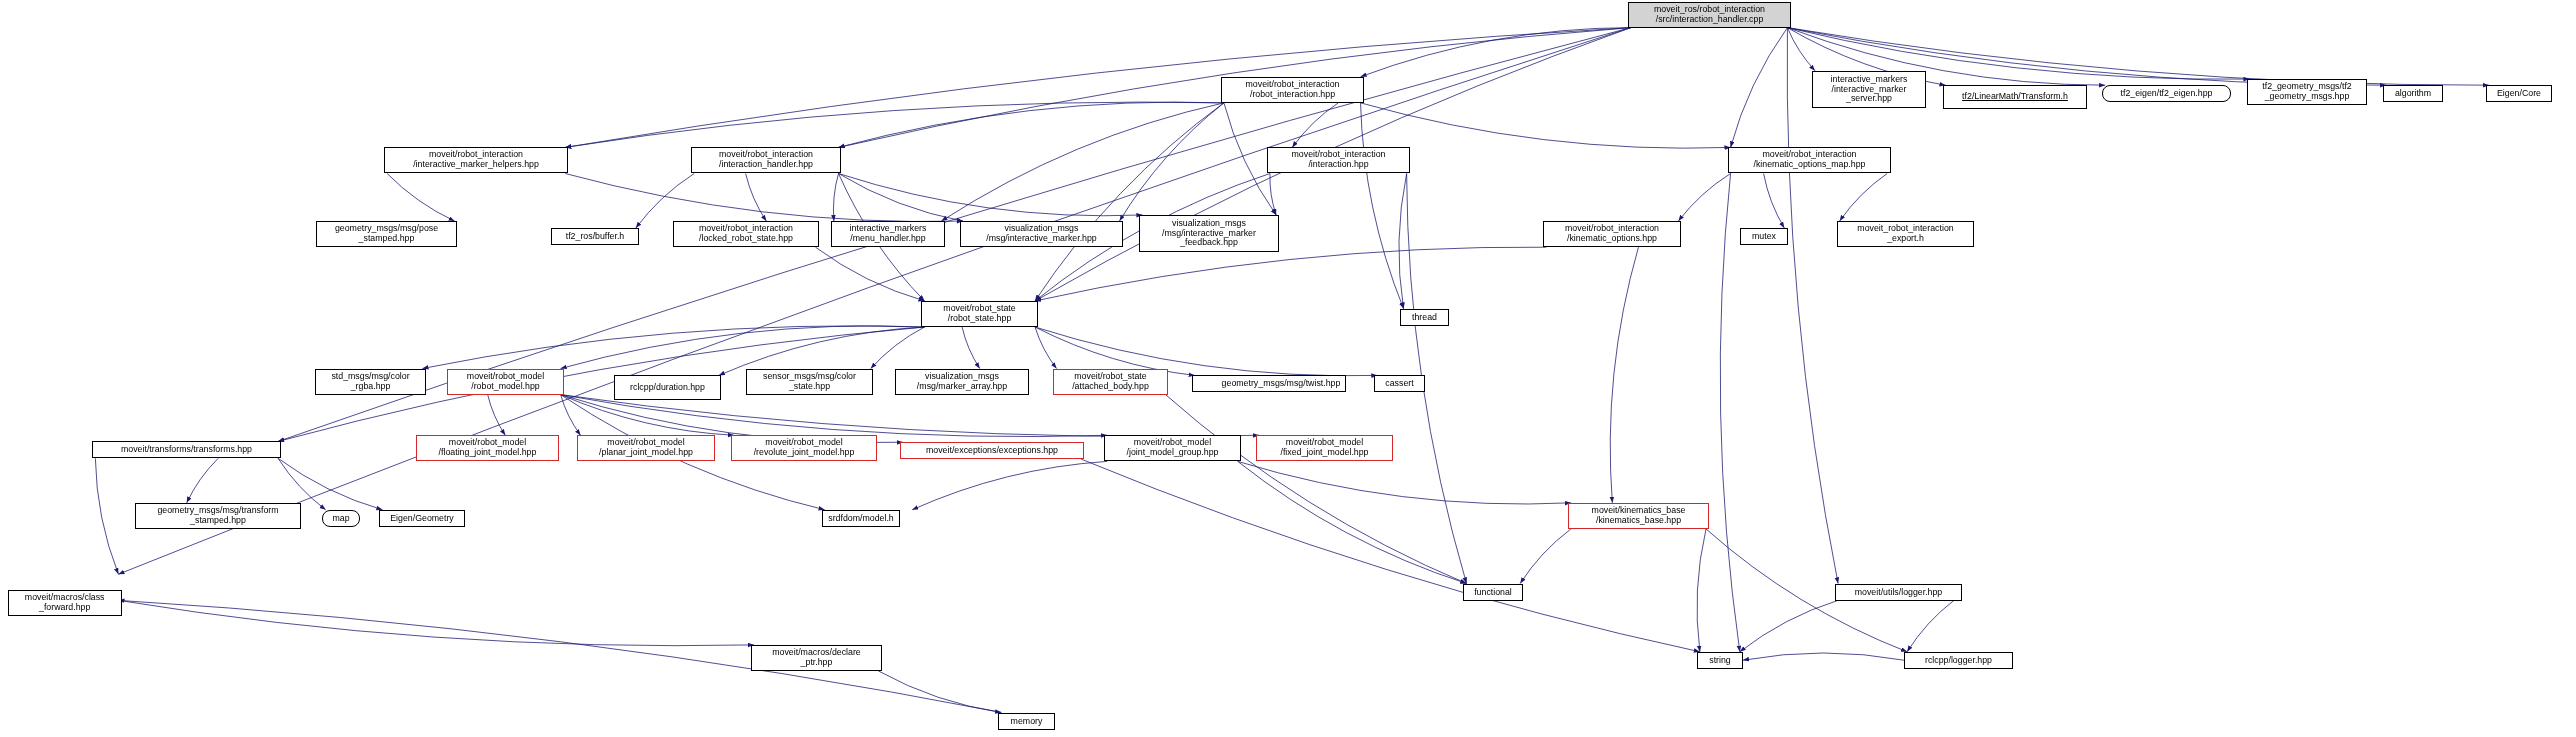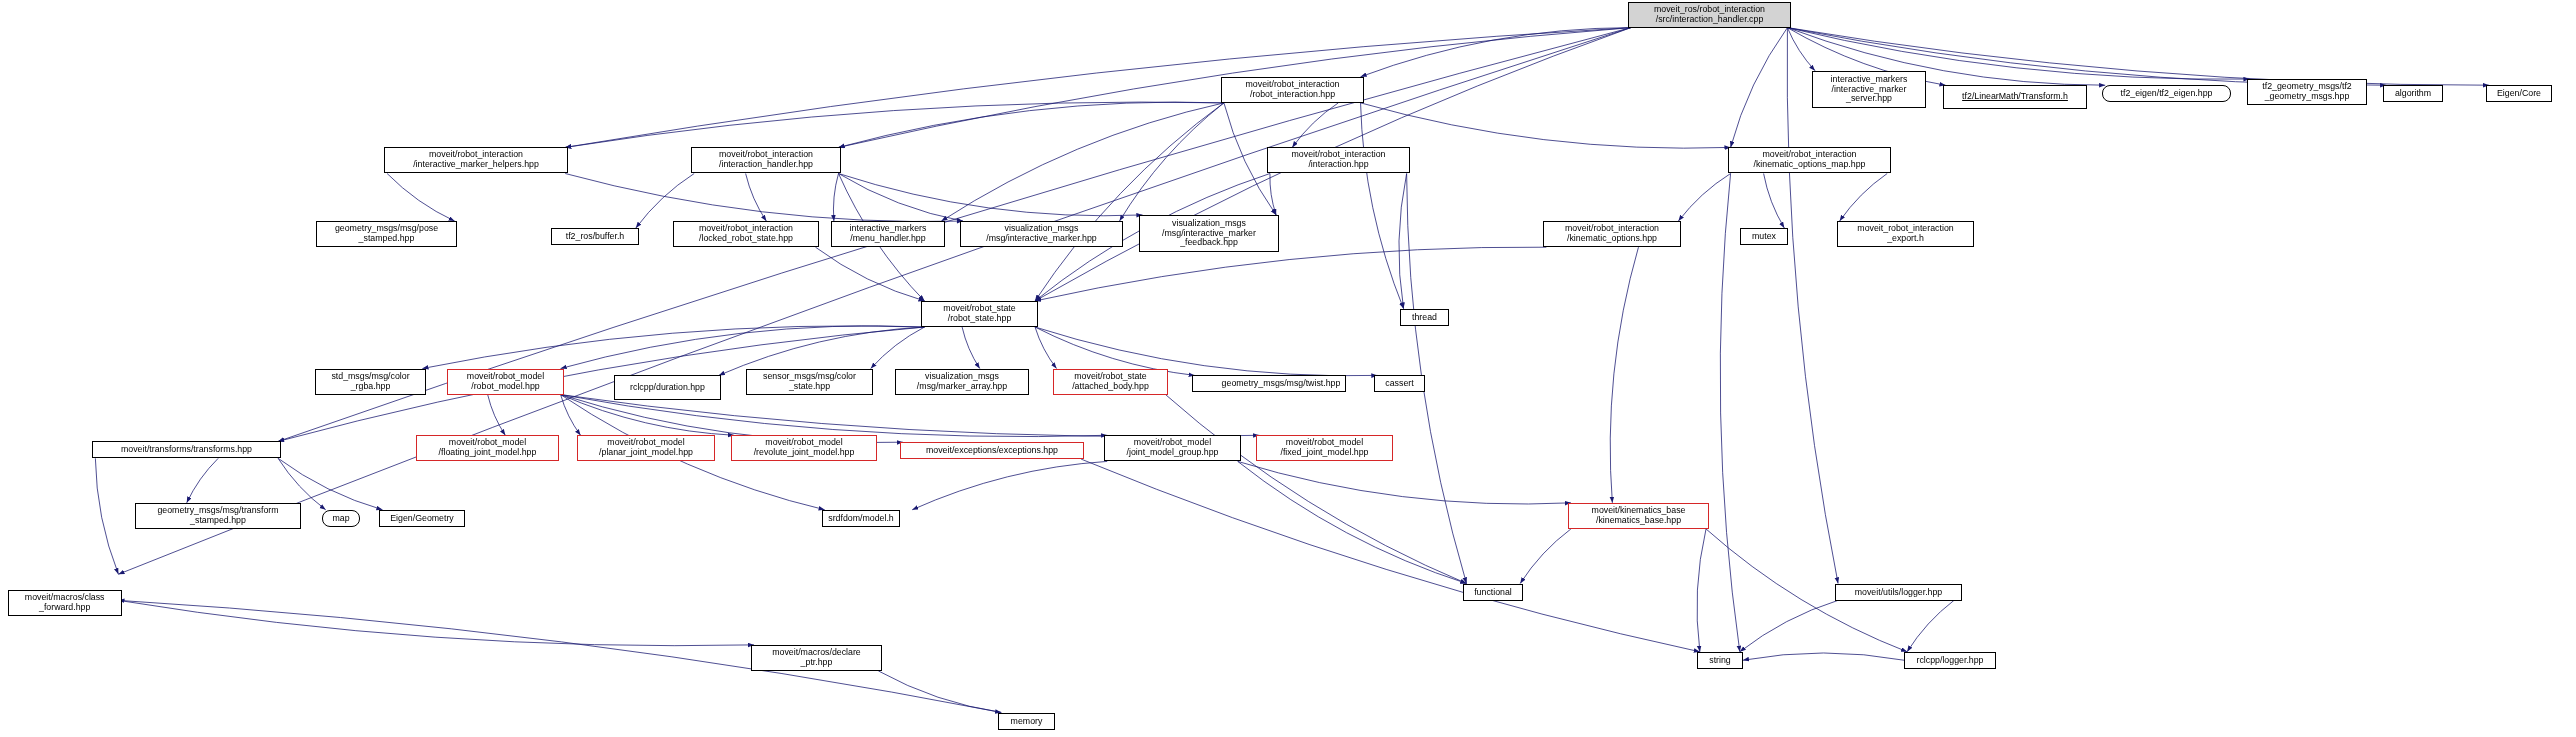--- a/index.html
+++ b/index.html
@@ -210,17 +210,17 @@
       <div class="node" style="left: 822px; top: 510px; width: 78px; height: 17px;">srdfdom/model.h</div>
       <div class="node red" style="left: 1568px; top: 503px; width: 141px; height: 26px;">moveit/kinematics_base
 /kinematics_base.hpp</div>
       <div class="node" style="left: 7.7px; top: 574px; width: 114px; height: 26px; margin-top: 16px;">moveit/macros/class
 _forward.hpp</div>
       <div class="node" style="left: 1463px; top: 584px; width: 60px; height: 17px;">functional</div>
       <div class="node" style="left: 1835px; top: 584px; width: 127px; height: 17px;">moveit/utils/logger.hpp</div>
       <div class="node" style="left: 751px; top: 645px; width: 131px; height: 26px;">moveit/macros/declare
 _ptr.hpp</div>
       <div class="node" style="left: 1697px; top: 652px; width: 46px; height: 17px;">string</div>
-      <div class="node" style="left: 1904px; top: 652px; width: 92px; height: 17px;">rclcpp/logger.hpp</div>
+      <div class="node" style="left: 1904px; top: 652px; width: 109px; height: 17px;">rclcpp/logger.hpp</div>
       <div class="node" style="left: 998px; top: 713px; width: 57px; height: 17px;">memory</div>
     </div>
 </div>
 
 
 </body></html>

